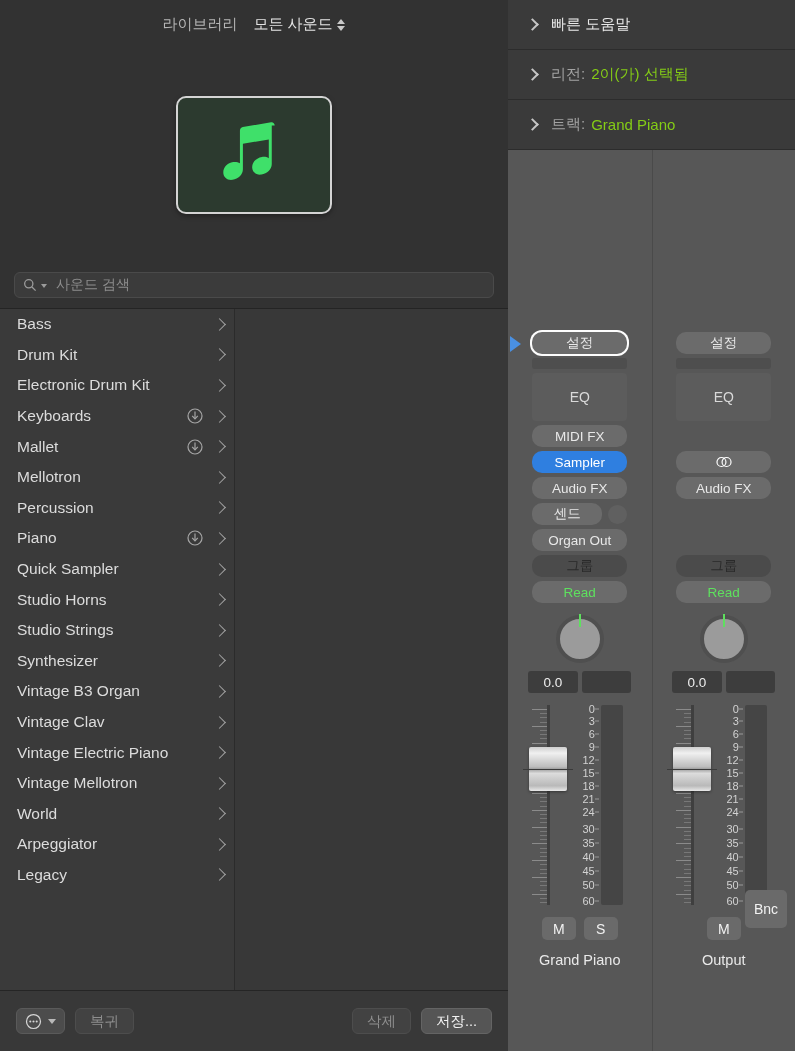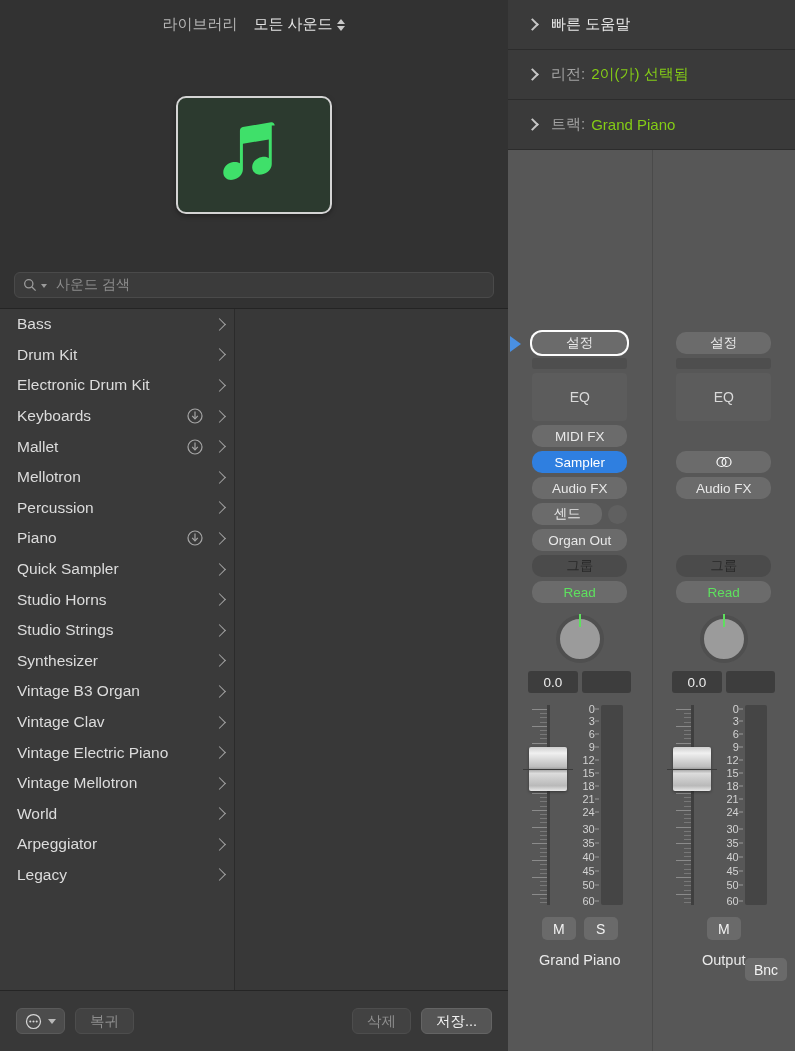--- a/index.html
+++ b/index.html
@@ -215,22 +215,22 @@
     position: absolute; left: 82px; top: 0; width: 22px; height: 200px;
     background: #454545; border-radius: 2px;
   }
   .ms-row { display: flex; gap: 8px; margin-top: 12px; }
   .ms-btn {
     width: 34px; height: 23px; border-radius: 5px; background: #6a6a6a;
     color: #f2f2f2; font-size: 14px;
     display: flex; align-items: center; justify-content: center;
   }
   .bnc-btn {
-    position: absolute; right: 8px; top: 808px;
-    width: 42px; height: 23px; border-radius: 5px; background: #6a6a6a;
+    position: absolute; right: 8px; top: 740px;
+    width: 42px; height: 38px; border-radius: 5px; background: #6a6a6a;
     color: #f2f2f2; font-size: 14px;
     display: flex; align-items: center; justify-content: center;
   }
   .strip-name {
     margin-top: 12px; color: #e9e9e9; font-size: 14.5px; text-align: center;
   }
 </style>
 </head>
 <body>
 

